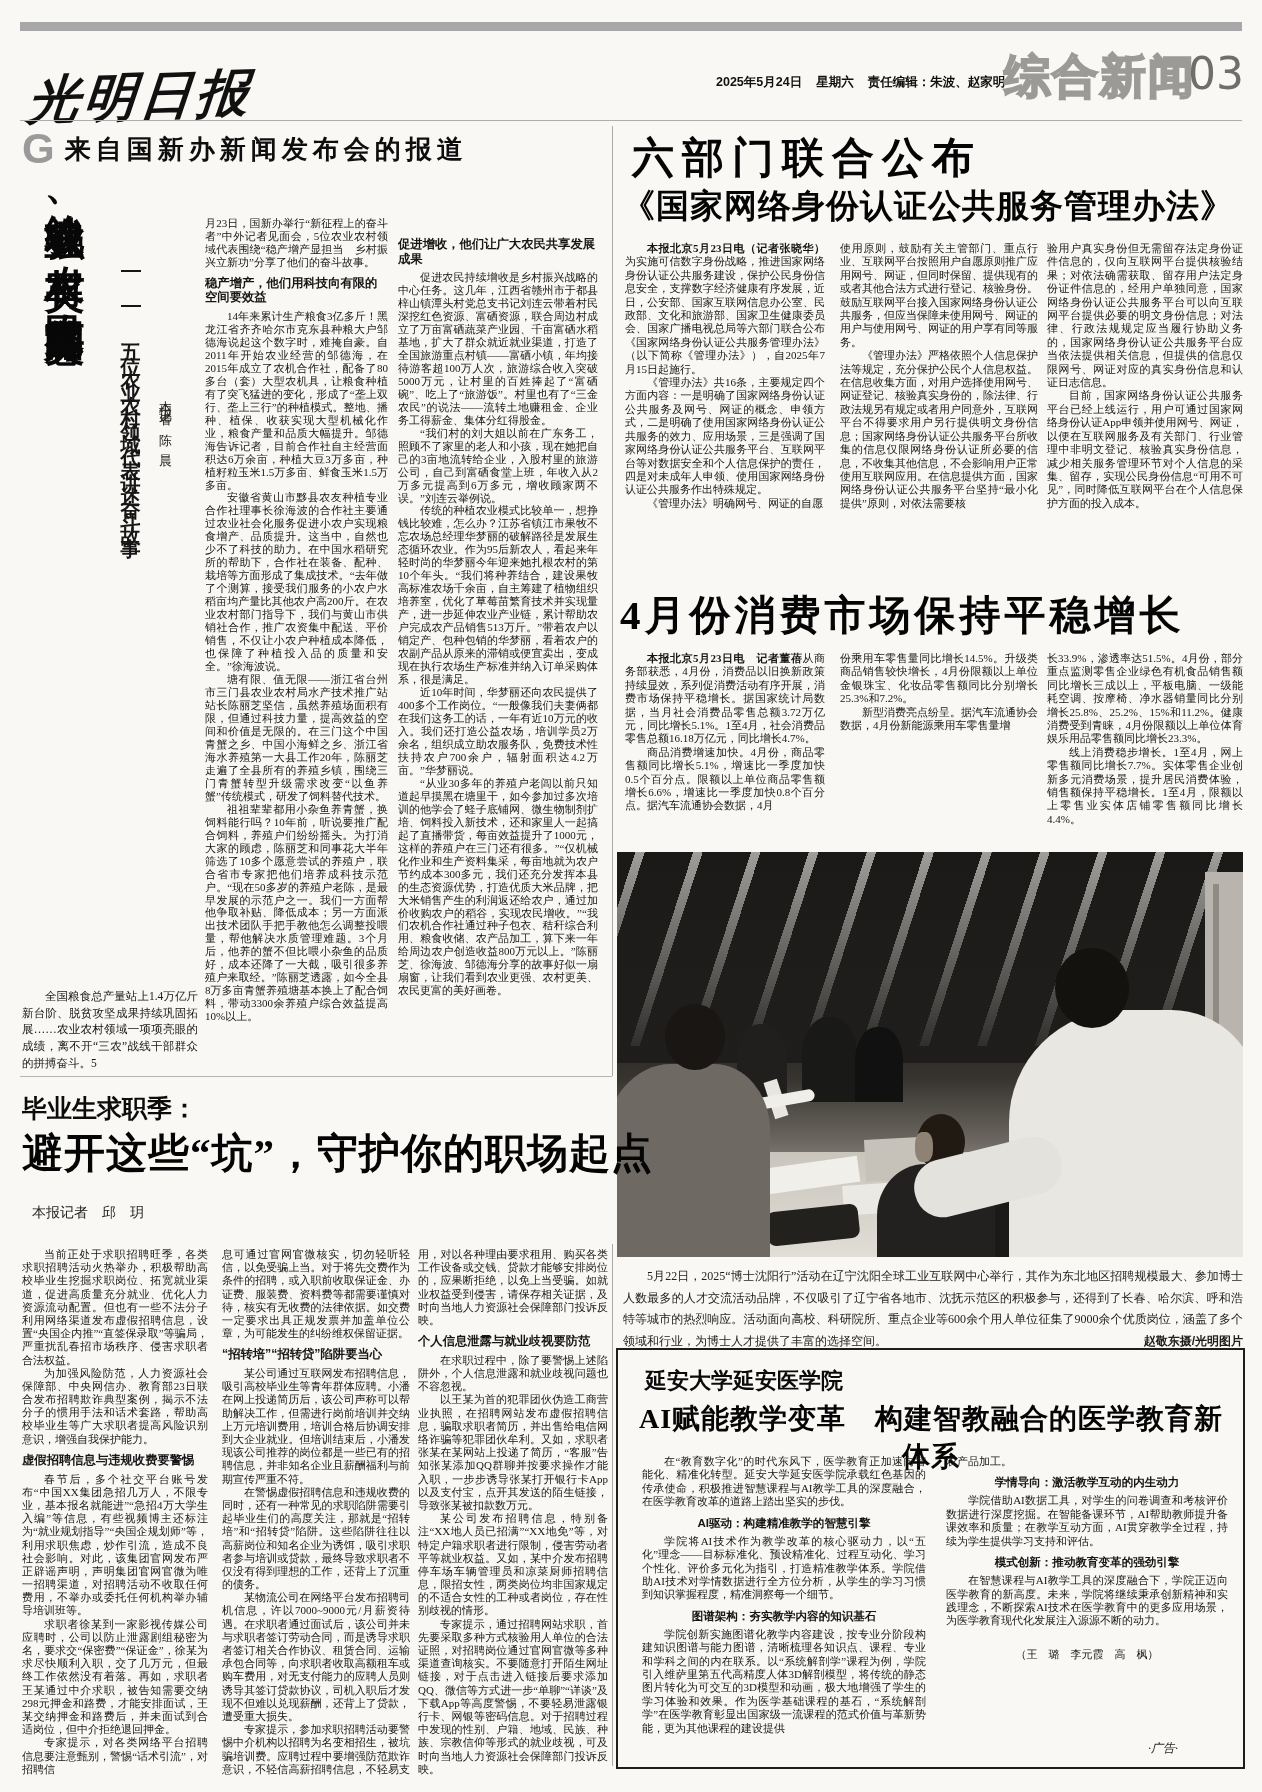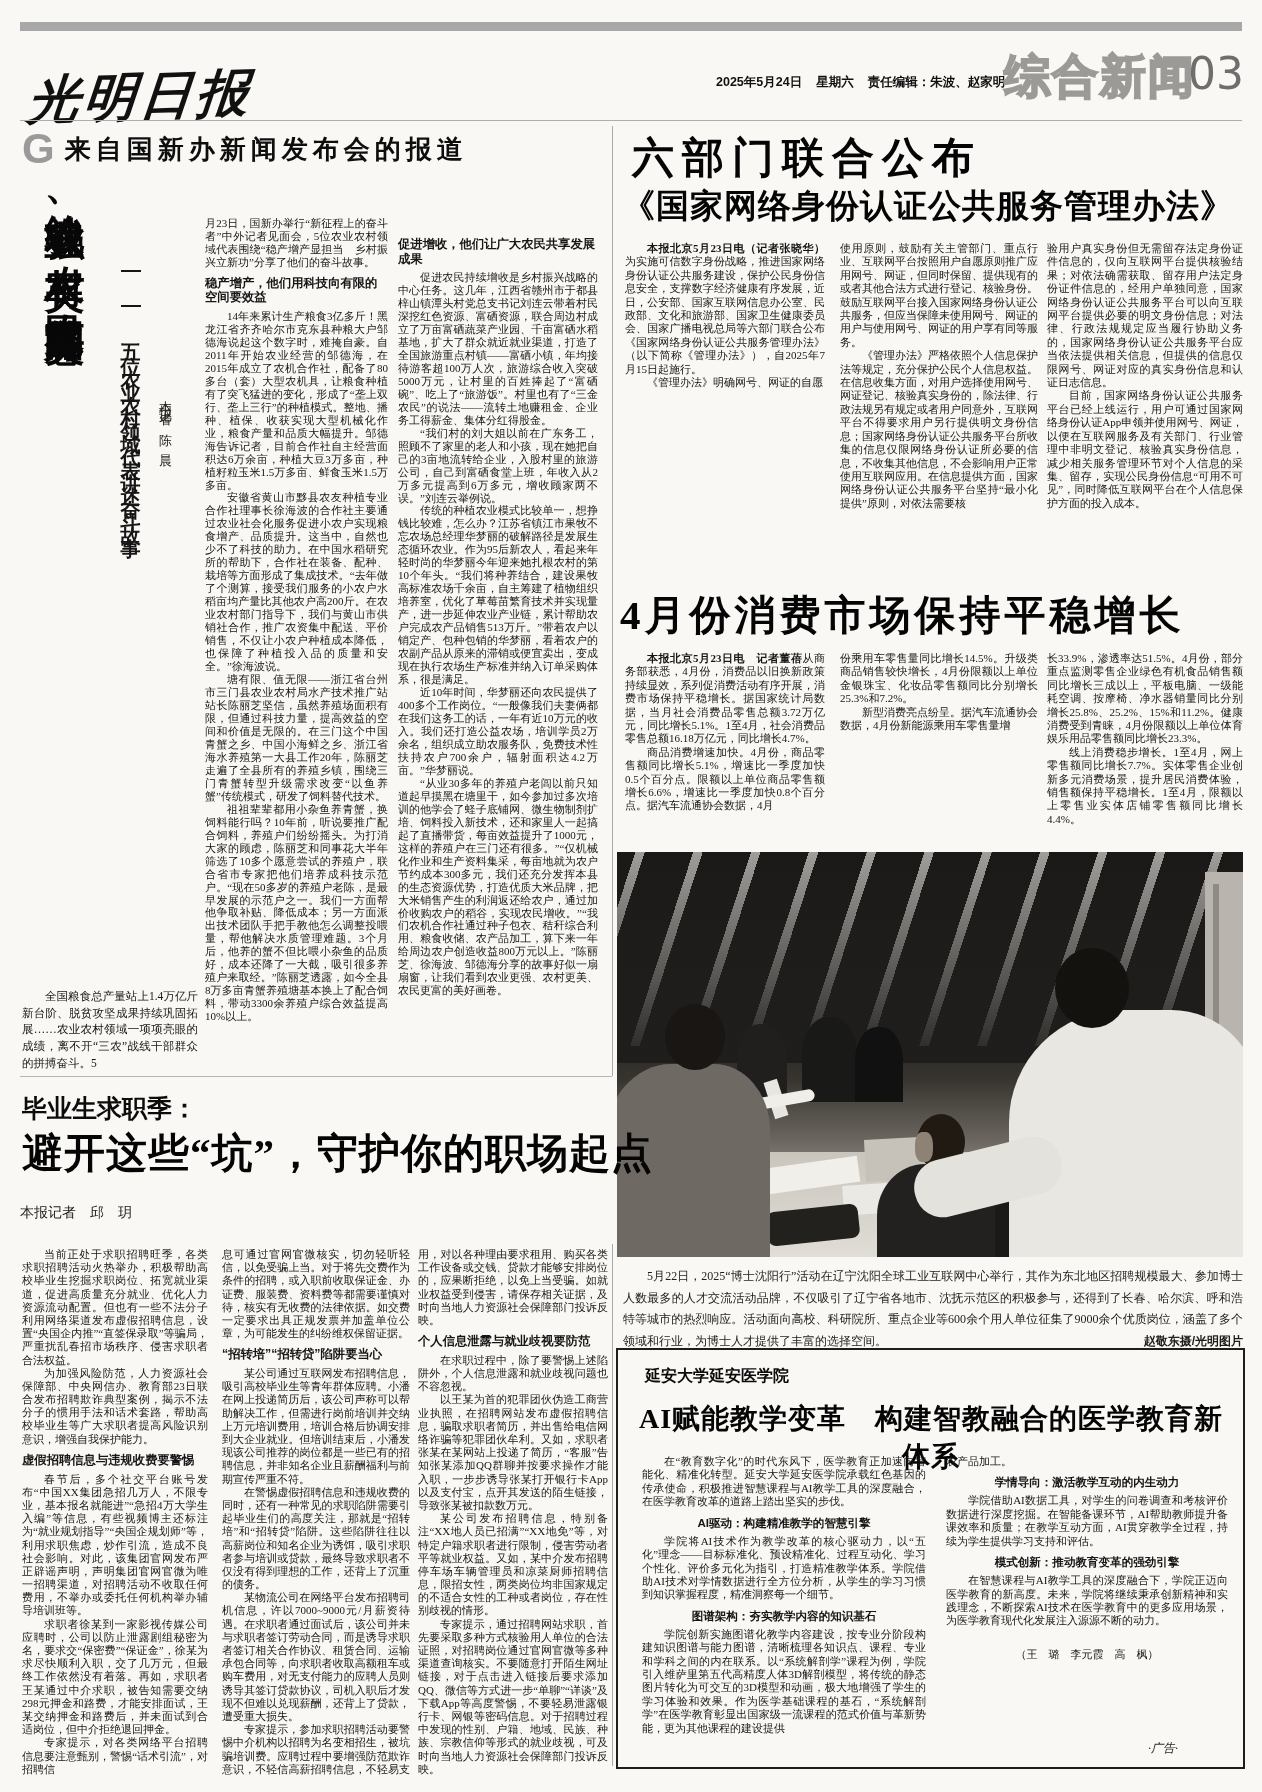--- a/index.html
+++ b/index.html
@@ -87,26 +87,26 @@
   .ph-armD{left:296px;top:296px;width:150px;height:58px;background:#e4e2dd;border-radius:28px;transform:rotate(-14deg);}
   
   .caption{left:623px;top:1266px;width:620px;font-size:12px;line-height:1.8;text-align:justify;
            color:#1d1d1d;}
   .caption p{margin:0;text-indent:2em;}
   .credit{float:right;font-weight:700;font-family:"Liberation Sans","DejaVu Sans",sans-serif;font-size:12px;}
   
   .job-kicker{left:22px;top:1092px;font-family:"Liberation Sans","DejaVu Sans",sans-serif;
               font-size:25px;font-weight:900;color:#0c0c0c;}
   .job-headline{left:22px;top:1126px;font-size:41px;font-weight:900;letter-spacing:1px;color:#050505;}
-  .job-byline{left:20px;top:1204px;font-size:14px;color:#1c1c1c;}
+  .job-byline{left:32px;top:1204px;font-size:14px;color:#1c1c1c;}
   .job-col{font-size:11px;line-height:1.2;}
   
   .adbox{left:616px;top:1348px;width:625px;height:417px;border:2px solid #1d1d1d;background:#f9f8f4;}
   .ad-kicker{left:645px;top:1366px;font-family:"Liberation Sans","DejaVu Sans",sans-serif;
-             font-size:16px;font-weight:900;color:#0b0b0b;}
+             font-size:22px;font-weight:900;color:#0b0b0b;}
   .ad-headline{left:636px;top:1400px;width:590px;text-align:center;font-size:28px;font-weight:900;
              letter-spacing:1px;color:#050505;}
   .ad-col{font-size:11px;line-height:1.22;}
   .ad-col .col-subhead{font-size:1.05em;}
   .ad-mark{left:1148px;top:1740px;font-size:12px;font-style:italic;color:#2a2a2a;}
 </style>
 </head>
 <body>
 
 <div class="page">
@@ -148,20 +148,21 @@
       <p class="col-para">“我们村的刘大姐以前在广东务工，照顾不了家里的老人和小孩，现在她把自己的3亩地流转给企业，入股村里的旅游公司，自己到富硒食堂上班，年收入从2万多元提高到6万多元，增收顾家两不误。”刘连云举例说。</p>
       <p class="col-para">传统的种植农业模式比较单一，想挣钱比较难，怎么办？江苏省镇江市果牧不忘农场总经理华梦丽的破解路径是发展生态循环农业。作为95后新农人，看起来年轻时尚的华梦丽今年迎来她扎根农村的第10个年头。“我们将种养结合，建设果牧高标准农场千余亩，自主筹建了植物组织培养室，优化了草莓苗繁育技术并实现量产，进一步延伸农业产业链，累计帮助农户完成农产品销售513万斤。”带着农户以销定产、包种包销的华梦丽，看着农户的农副产品从原来的滞销或便宜卖出，变成现在执行农场生产标准并纳入订单采购体系，很是满足。</p>
       <p class="col-para">近10年时间，华梦丽还向农民提供了400多个工作岗位。“一般像我们夫妻俩都在我们这务工的话，一年有近10万元的收入。我们还打造公益农场，培训学员2万余名，组织成立助农服务队，免费技术性扶持农户700余户，辐射面积达4.2万亩。”华梦丽说。</p>
       <p class="col-para">“从业30多年的养殖户老闾以前只知道起早摸黑在塘里干，如今参加过多次培训的他学会了蛏子底铺网、微生物制剂扩培、饲料投入新技术，还和家里人一起搞起了直播带货，每亩效益提升了1000元，这样的养殖户在三门还有很多。”“仅机械化作业和生产资料集采，每亩地就为农户节约成本300多元，我们还充分发挥本县的生态资源优势，打造优质大米品牌，把大米销售产生的利润返还给农户，通过加价收购农户的稻谷，实现农民增收。”“我们农机合作社通过种子包衣、秸秆综合利用、粮食收储、农产品加工，算下来一年给周边农户创造收益800万元以上。”陈丽芝、徐海波、邹德海分享的故事好似一扇扇窗，让我们看到农业更强、农村更美、农民更富的美好画卷。</p>
     </div>
 
   <div class="abs net-headline1">六部门联合公布</div>
   <div class="abs net-headline2">《国家网络身份认证公共服务管理办法》</div>
   <div class="bodycol net-col" style="left:625px;top:242px;width:200px;height:316px;">
       <p class="col-para"><b class="lead">本报北京5月23日电（记者张晓华）</b>为实施可信数字身份战略，推进国家网络身份认证公共服务建设，保护公民身份信息安全，支撑数字经济健康有序发展，近日，公安部、国家互联网信息办公室、民政部、文化和旅游部、国家卫生健康委员会、国家广播电视总局等六部门联合公布《国家网络身份认证公共服务管理办法》（以下简称《管理办法》），自2025年7月15日起施行。</p>
+      <p class="col-para">《管理办法》共16条，主要规定四个方面内容：一是明确了国家网络身份认证公共服务及网号、网证的概念、申领方式，二是明确了使用国家网络身份认证公共服务的效力、应用场景，三是强调了国家网络身份认证公共服务平台、互联网平台等对数据安全和个人信息保护的责任，四是对未成年人申领、使用国家网络身份认证公共服务作出特殊规定。</p>
       <p class="col-para">《管理办法》明确网号、网证的自愿</p>
     </div>
   <div class="bodycol net-col" style="left:840px;top:242px;width:198px;height:316px;">
       <p class="col-para nocindent">使用原则，鼓励有关主管部门、重点行业、互联网平台按照用户自愿原则推广应用网号、网证，但同时保留、提供现有的或者其他合法方式进行登记、核验身份。鼓励互联网平台接入国家网络身份认证公共服务，但应当保障未使用网号、网证的用户与使用网号、网证的用户享有同等服务。</p>
       <p class="col-para">《管理办法》严格依照个人信息保护法等规定，充分保护公民个人信息权益。在信息收集方面，对用户选择使用网号、网证登记、核验真实身份的，除法律、行政法规另有规定或者用户同意外，互联网平台不得要求用户另行提供明文身份信息；国家网络身份认证公共服务平台所收集的信息仅限网络身份认证所必要的信息，不收集其他信息，不会影响用户正常使用互联网应用。在信息提供方面，国家网络身份认证公共服务平台坚持“最小化提供”原则，对依法需要核</p>
     </div>
   <div class="bodycol net-col" style="left:1047px;top:242px;width:196px;height:316px;">
       <p class="col-para nocindent">验用户真实身份但无需留存法定身份证件信息的，仅向互联网平台提供核验结果；对依法确需获取、留存用户法定身份证件信息的，经用户单独同意，国家网络身份认证公共服务平台可以向互联网平台提供必要的明文身份信息；对法律、行政法规规定应当履行协助义务的，国家网络身份认证公共服务平台应当依法提供相关信息，但提供的信息仅限网号、网证对应的真实身份信息和认证日志信息。</p>
       <p class="col-para">目前，国家网络身份认证公共服务平台已经上线运行，用户可通过国家网络身份认证App申领并使用网号、网证，以便在互联网服务及有关部门、行业管理中非明文登记、核验真实身份信息，减少相关服务管理环节对个人信息的采集、留存，实现公民身份信息“可用不可见”，同时降低互联网平台在个人信息保护方面的投入成本。</p>
     </div>

